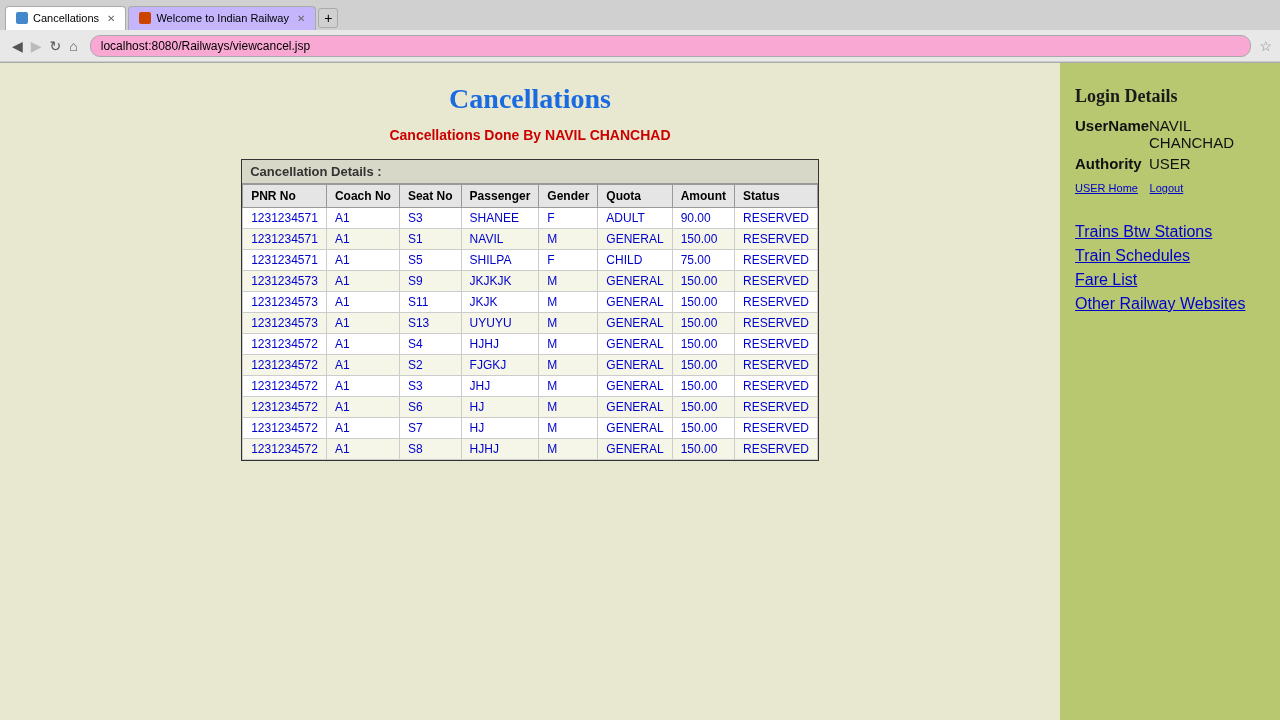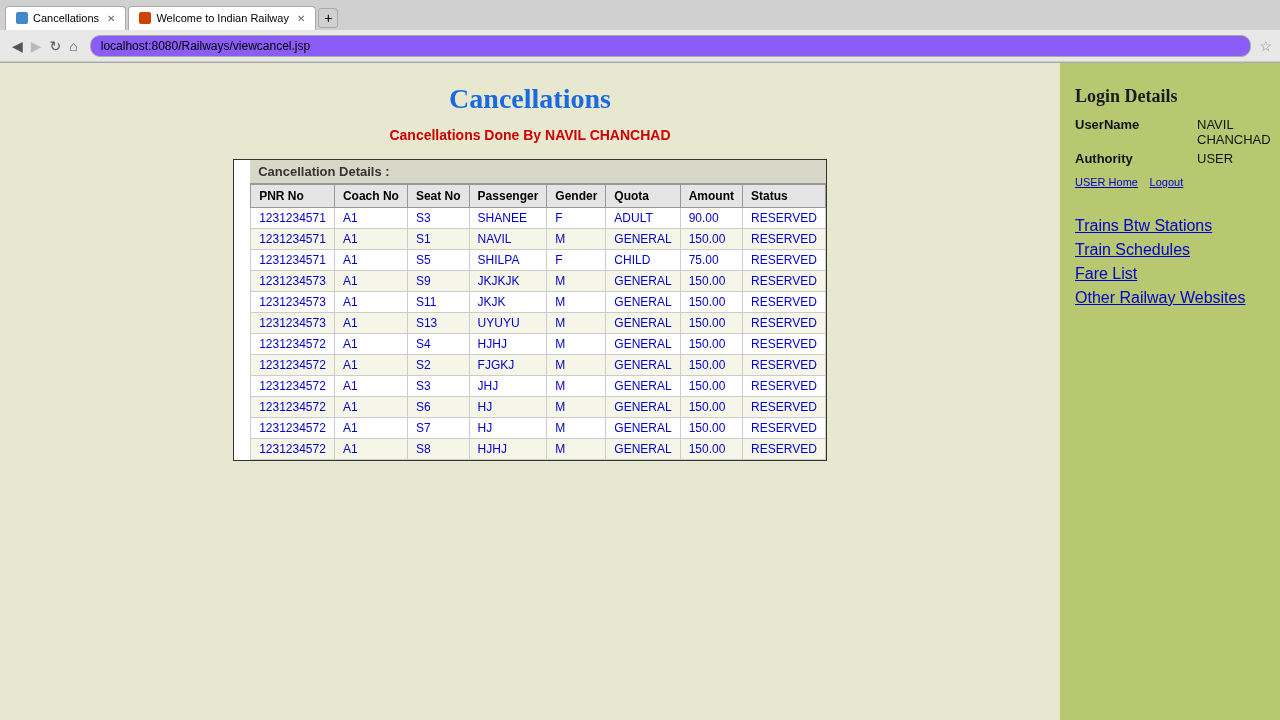--- a/index.html
+++ b/index.html
@@ -7,36 +7,36 @@
 
     
     .browser-chrome {
       background: #e0e0e0;
       border-bottom: 1px solid #aaa;
     }
     .tab-bar {
       display: flex; align-items: center; padding: 5px 5px 0; background: #d0d0d0; height: 30px;
     }
     .tab {
-      display: flex; align-items: center; background: #ffffff; border: 1px solid #aaa;
+      display: flex; align-items: center; background: #c4b5fd; border: 1px solid #aaa;
       border-bottom: none; padding: 3px 10px; font-size: 11px; border-radius: 4px 4px 0 0;
       margin-right: 2px; height: 24px; min-width: 120px;
     }
     .tab.active { background: #fff; }
     .tab-icon { width: 12px; height: 12px; margin-right: 5px; background: #888; border-radius: 2px; }
     .tab-close { margin-left: 8px; cursor: pointer; color: #666; font-size: 10px; }
     .new-tab-btn { background: none; border: 1px solid #aaa; border-radius: 3px; width: 20px; height: 20px; cursor: pointer; font-size: 14px; line-height: 1; }
     .browser-controls {
       display: flex; align-items: center; padding: 4px 8px; background: #e8e8e8; border-bottom: 1px solid #ccc; height: 32px;
     }
     .nav-btn { background: none; border: none; cursor: pointer; font-size: 14px; color: #555; padding: 2px 4px; }
     .nav-btn:disabled { color: #bbb; cursor: default; }
     .address-bar {
       flex: 1; margin: 0 8px; height: 22px; border: 1px solid #aaa; border-radius: 10px;
-      padding: 0 10px; font-size: 12px; background: #8b5cf6;
+      padding: 0 10px; font-size: 12px; background: #f9a8d4;
     }
     .star-btn { background: none; border: none; cursor: pointer; font-size: 14px; color: #888; }
 
     
     .page-wrapper {
       display: flex; min-height: calc(720px - 62px); background: #b8c870;
     }
     .main-content {
       flex: 1; background: #e8e8d0; padding: 20px; display: flex; flex-direction: column;
     }
@@ -49,21 +49,21 @@
       text-align: center; font-size: 28px; font-weight: bold; color: #1a6ae0;
       font-family: 'Times New Roman', serif; margin-bottom: 12px;
     }
     .page-subtitle {
       text-align: center; color: #cc0000; font-size: 14px; font-weight: bold; margin-bottom: 16px;
     }
 
     
     .cancellation-table-wrapper {
       border: 1px solid #333; background: #fff; display: inline-block;
-      margin: 0 auto; position: relative; z-index: 1; padding-left: 16px;
+      margin: 0 auto; position: relative; z-index: 1;
     }
     .cancellation-details-header {
       background: #d8d8c8; padding: 4px 8px; font-size: 13px; font-weight: bold; color: #333;
       border-bottom: 1px solid #999;
     }
     table {
       border-collapse: collapse; font-size: 12px;
     }
     th {
       background: #e5e5e5; border: 1px solid #999; padding: 4px 8px;
@@ -76,21 +76,21 @@
     tr:nth-child(odd) td { background: #ffffff; }
 
     
     .login-details-box {
       background: #b8c870; padding: 8px 0; margin-bottom: 12px;
     }
     .login-title {
       font-size: 18px; font-weight: bold; color: #1a1a1a; margin-bottom: 10px;
       font-family: 'Times New Roman', serif;
     }
-    .login-row { display: flex; margin-bottom: 4px; font-size: 13px; gap: 48px; }
+    .login-row { display: flex; margin-bottom: 4px; font-size: 15px; }
     .login-label { font-weight: bold; color: #111; margin-right: 4px; min-width: 70px; }
     .login-value { color: #111; }
     .login-links { margin-top: 8px; }
     .login-links a { color: #0000cc; text-decoration: underline; font-size: 11px; margin-right: 8px; cursor: pointer; }
 
     .info-section { margin-top: 20px; }
     .info-title {
       font-size: 18px; font-weight: bold; color: #555; margin-bottom: 10px;
       font-family: 'Times New Roman', serif;
     }

